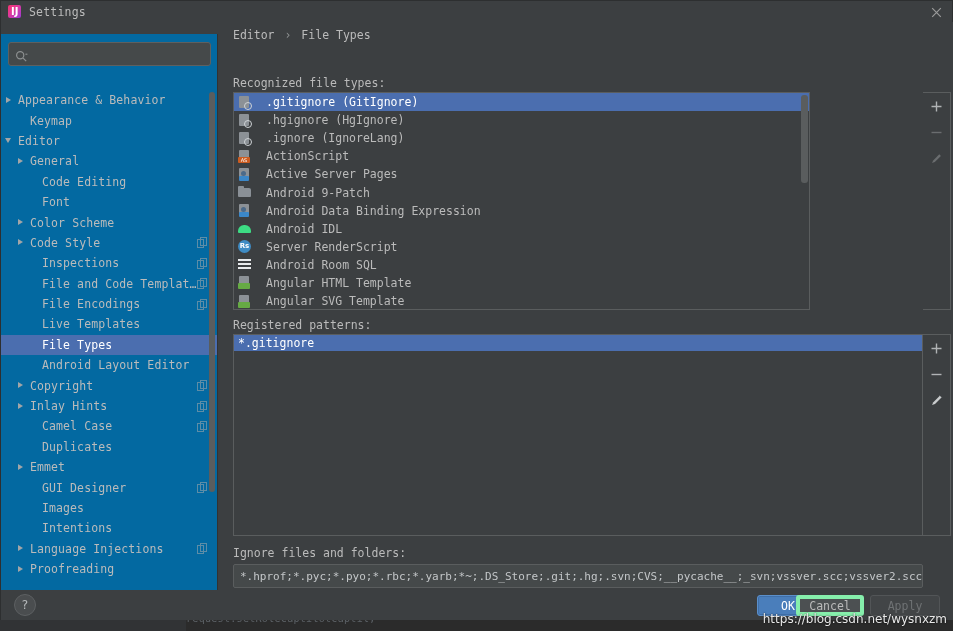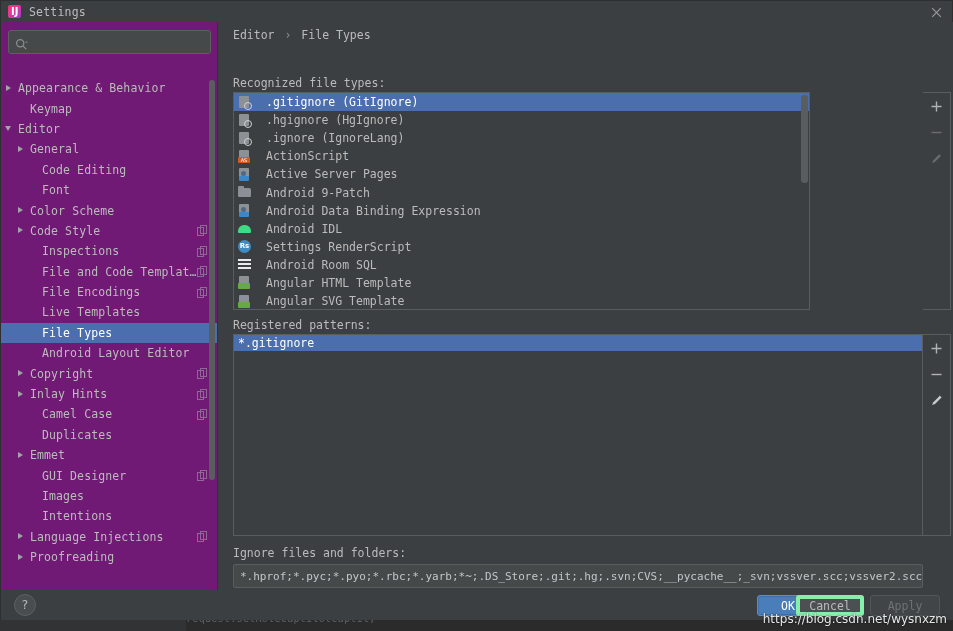--- a/index.html
+++ b/index.html
@@ -70,22 +70,22 @@
   }
   .close-btn svg { display: block; }
 
   
   .body-split {
     position: absolute; left: 0; top: 21px; width: 953px; height: 568px;
   }
 
   
   .left-panel {
-    position: absolute; left: 0; top: 0; width: 217px; height: 568px;
-    background: #701a75;
+    position: absolute; left: 0; top: 12px; width: 217px; height: 568px;
+    background: #0369a1;
   }
   .search-wrap {
     position: absolute; left: 7px; top: 8px; width: 203px; height: 24px;
   }
   .search-box {
     width: 100%; height: 100%;
     background: #45494a;
     border: 1px solid #5e6060;
     border-radius: 3px;
     display: flex; align-items: center;
@@ -574,21 +574,21 @@
               <div class="list-row">
                 <span class="ft-icon">
                   <span class="ico-android"></span>
                 </span>
                 <span>Android IDL</span>
               </div>
               <div class="list-row">
                 <span class="ft-icon">
                   <span class="ico-circle">Rs</span>
                 </span>
-                <span>Settings RenderScript</span>
+                <span>Server RenderScript</span>
               </div>
               <div class="list-row">
                 <span class="ft-icon">
                   <span class="ico-lines"></span>
                 </span>
                 <span>Android Room SQL</span>
               </div>
               <div class="list-row">
                 <span class="ft-icon">
                   <span class="ico-doc grey"></span>

